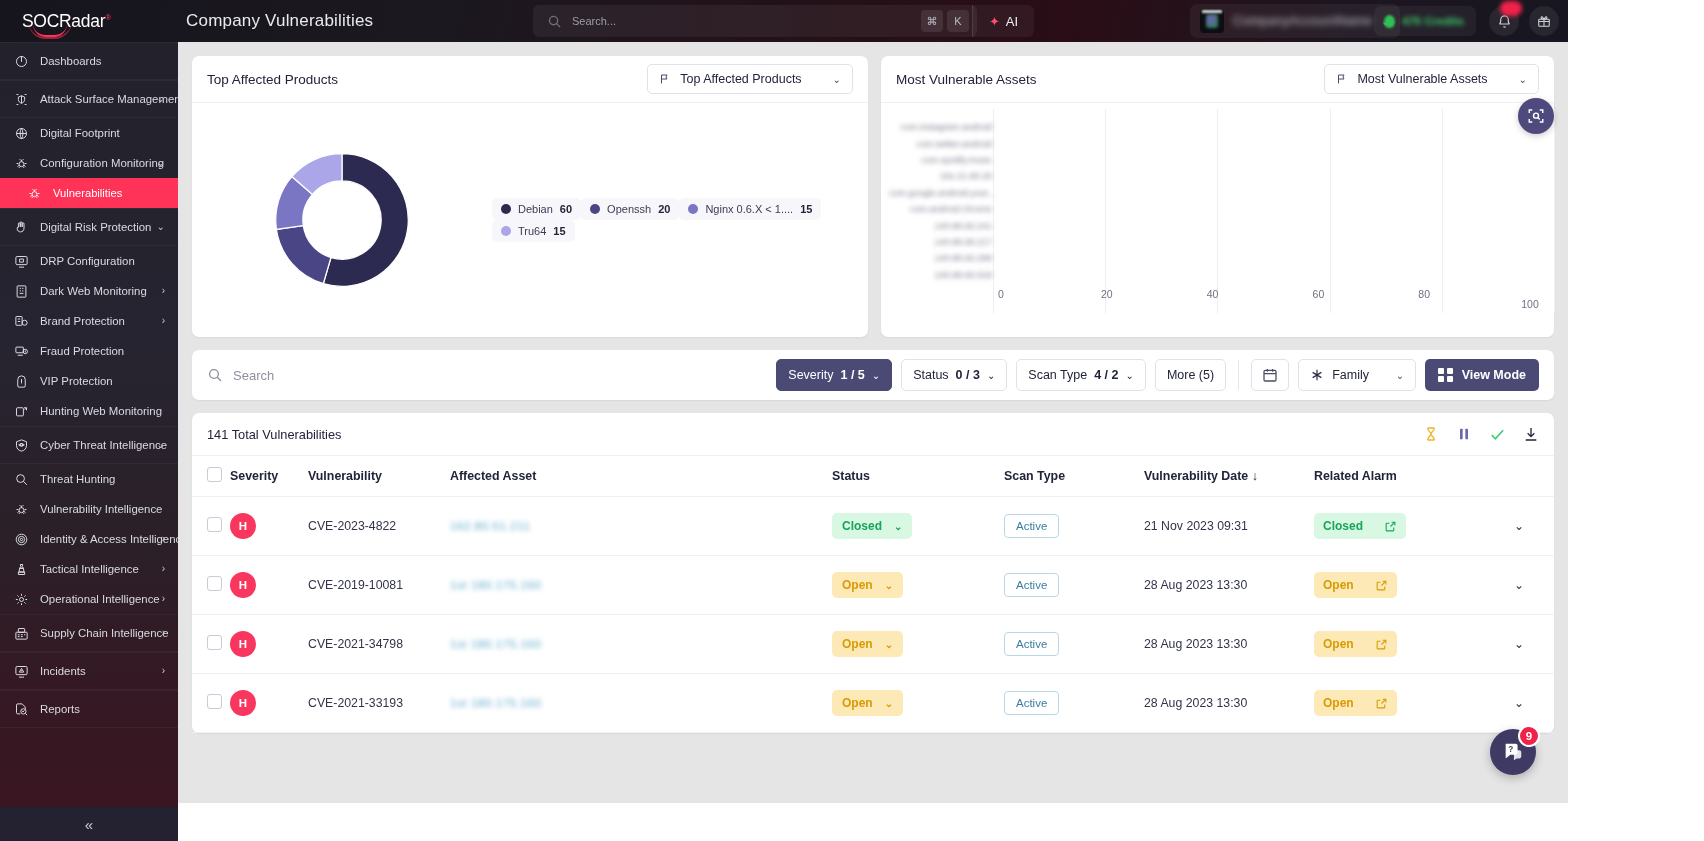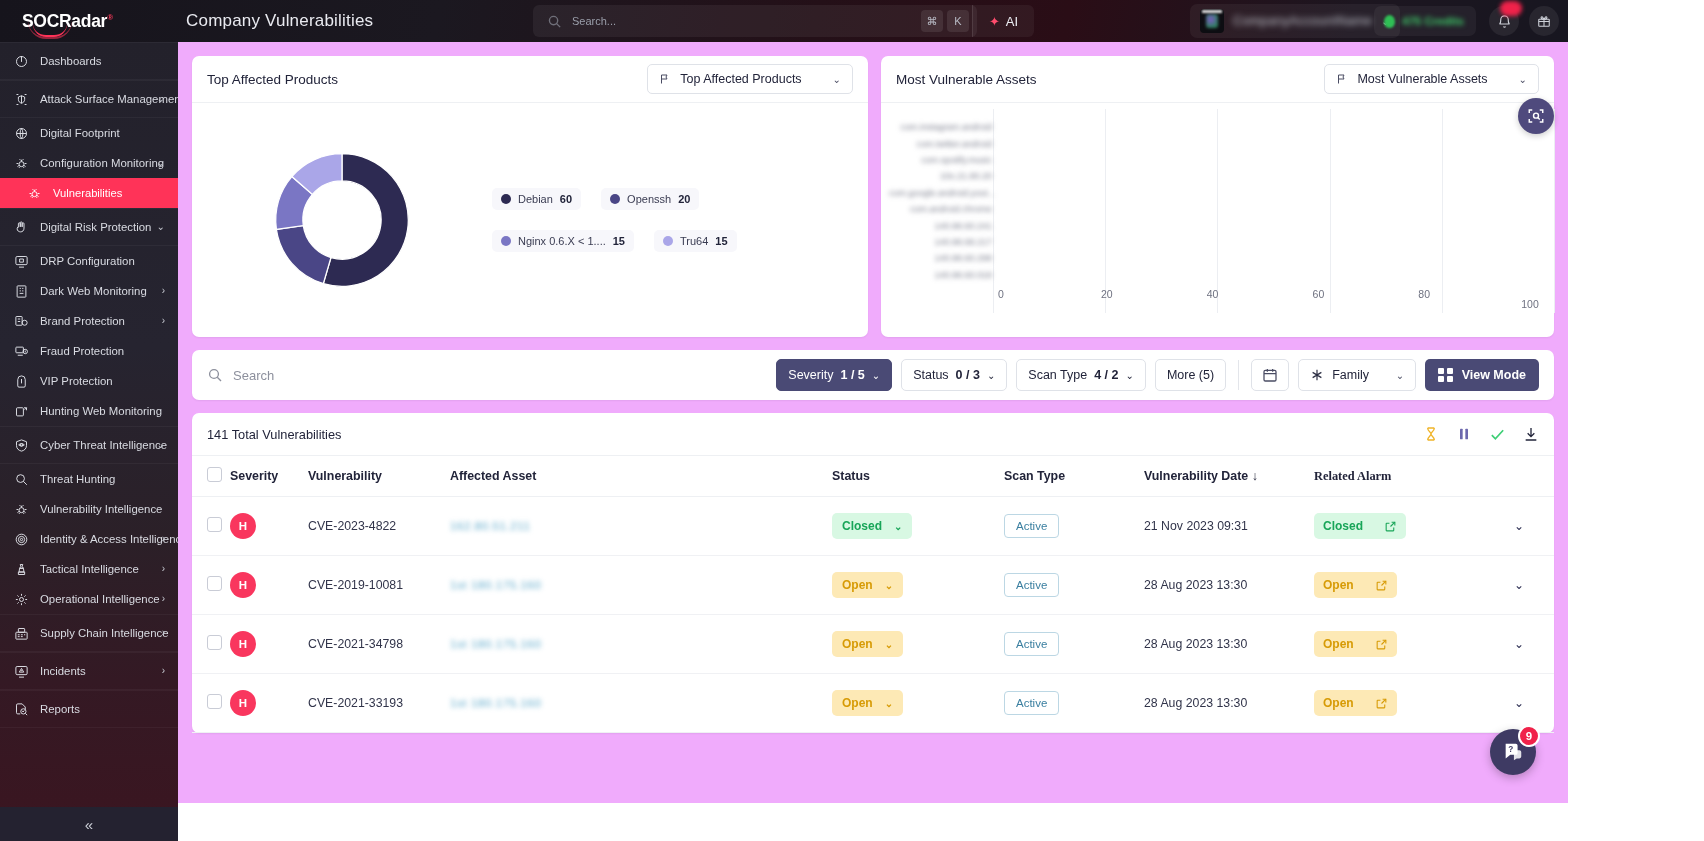--- a/index.html
+++ b/index.html
@@ -12,21 +12,21 @@
   }
   #app { position: relative; width: 1704px; height: 841px; background:#fff; }
 
   
   .topbar {
     position: absolute; left:0; top:0; width:1568px; height:42px;
     background: linear-gradient(100deg,#16141c 0%,#1b1820 28%,#241018 52%,#2a0d16 68%,#1d1620 86%,#171620 100%);
     display:flex; align-items:center; z-index:30;
   }
   .logo-zone { width:178px; height:42px; display:flex; align-items:center; padding-left:22px; }
-  .logo { font-size:17.5px; font-weight:bold; color:#fff; letter-spacing:-0.3px; position:relative; }
+  .logo { font-size:17.5px; font-weight:normal; color:#fff; letter-spacing:-0.3px; position:relative; }
   .logo .reg { font-size:8px; vertical-align:super; color:#ff3b5c; }
   .logo-underline {
     position:absolute; left:11px; top:13px; width:34px; height:13px;
     border-bottom:2.5px solid #ff3358; border-radius:0 0 20px 20px; pointer-events:none;
   }
   .logo-underline2 {
     position:absolute; left:6px; top:10px; width:44px; height:18px;
     border-bottom:2px solid #ff3358; border-radius:0 0 26px 26px; opacity:.55; pointer-events:none;
   }
   .page-title { font-size:17px; color:#e9eaf0; font-weight:400; margin-left:8px; letter-spacing:.2px;}
@@ -97,39 +97,39 @@
   .nav-item.sub { padding-left:26px; font-size:11.2px; }
   .nav-ico { width:17px;height:17px;flex:none;display:flex;align-items:center;justify-content:center; }
   .nav-ico svg { width:15px;height:15px;display:block; }
   .nav-chev { position:absolute; right:13px; color:#c7cad2; font-size:10px; line-height:1;}
   .collapse-bar {
     position:absolute; left:0; bottom:0; width:178px; height:34px; background:#242230;
     display:flex; align-items:center; justify-content:center; color:#cdd0d8; font-size:15px;
   }
 
   
-  .main { position:absolute; left:178px; top:42px; width:1390px; height:761px; background:#f0abfc; overflow:hidden; }
+  .main { position:absolute; left:178px; top:42px; width:1390px; height:761px; background:#e5e5e5; overflow:hidden; }
 
   .card { background:#fff; border-radius:7px; box-shadow:0 1px 2px rgba(20,20,40,.06); }
 
   .card-head {
     height:47px; display:flex; align-items:center; justify-content:space-between;
     padding:0 15px; border-bottom:1px solid #eef0f3;
   }
   .card-title { font-size:13.5px; color:#22243a; }
   .select-pill {
     height:30px; border:1px solid #dfe2e8; border-radius:5px; display:flex; align-items:center;
     gap:9px; padding:0 11px; font-size:12.5px; color:#22243a; background:#fff;
   }
   .flag-ico svg{width:12px;height:12px;display:block;}
 
   
   .donut-body { height:234px; display:flex; align-items:center; }
   .donut-wrap { width:300px; display:flex; justify-content:center; }
-  .legend { flex:1; display:flex; align-items:center; gap:20px; flex-wrap:wrap; padding-right:8px;}
+  .legend { flex:1; display:flex; align-items:center; gap:0; flex-wrap:wrap; padding-right:8px;}
   .legend-chip {
     display:flex;align-items:center;gap:7px;background:#f7f7fb;border-radius:5px;
     padding:5px 9px; font-size:11px; color:#3a3c52; white-space:nowrap;
   }
   .legend-dot{width:10px;height:10px;border-radius:50%;flex:none;}
   .legend-val{font-weight:bold;color:#22243a;font-size:11px;}
 
   
   .bars-body { height:234px; padding:16px 24px 4px 8px; position:relative; }
   .bar-row { display:flex; align-items:center; height:16.4px; }
@@ -713,21 +713,21 @@
       <table>
         <thead>
             <tr id="table-head">
               <th style="width: 38px; padding-left: 15px;"><span class="cb"></span></th>
               <th style="width: 78px;"><span>Severity</span></th>
               <th style="width: 142px; margin-left: 32px;"><span>Vulnerability</span></th>
               <th style="width: 382px;"><span>Affected Asset</span></th>
               <th style="width: 172px;"><span>Status</span></th>
               <th style="width: 140px;"><span>Scan Type</span></th>
               <th style="width: 170px;"><span>Vulnerability Date</span> <span>↓</span></th>
-              <th style="width: 152px; font-family: Liberation Serif, serif;"><span>Related Alarm</span></th>
+              <th style="width: 152px;"><span>Related Alarm</span></th>
               <th><span></span></th>
             </tr>
           </thead>
         <tbody id="table-body">
             <tr>
               <td style="padding-left:15px"><span class="cb"></span></td>
               <td>
                 <span class="sev-badge">H</span>
               </td>
               <td><span>CVE-2023-4822</span></td>

